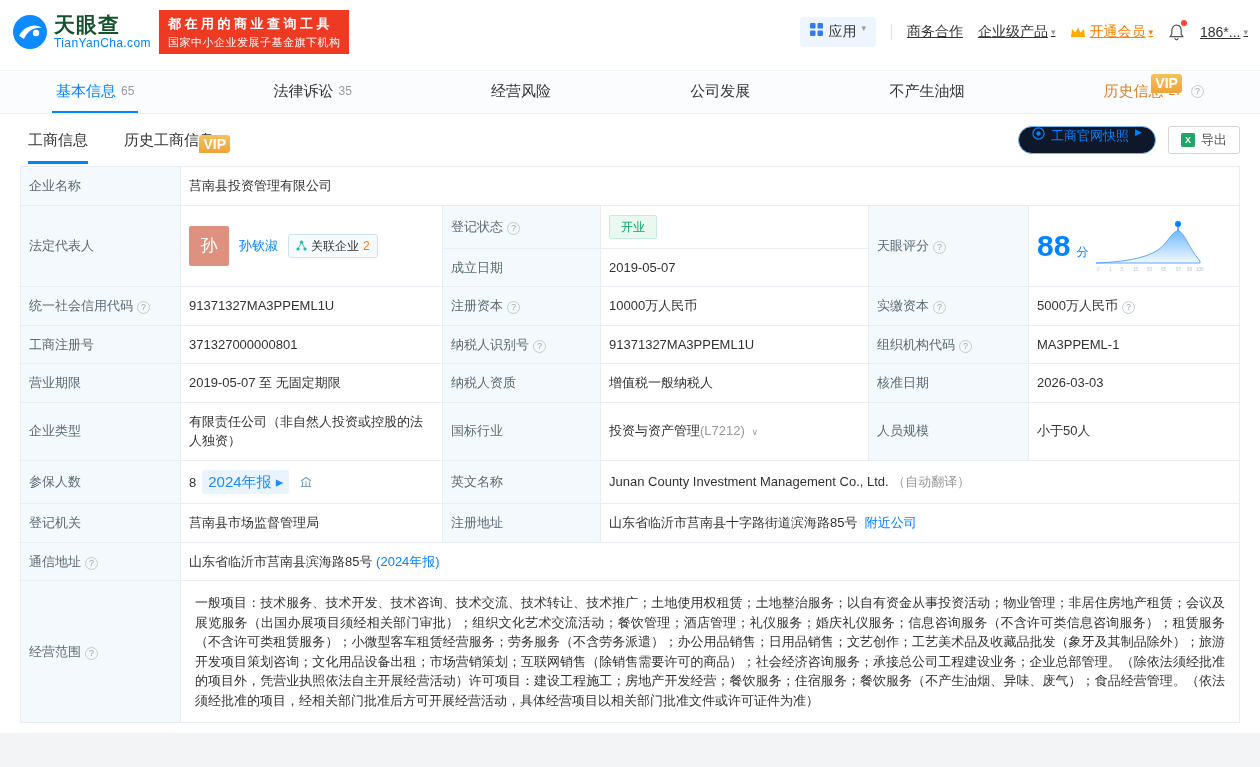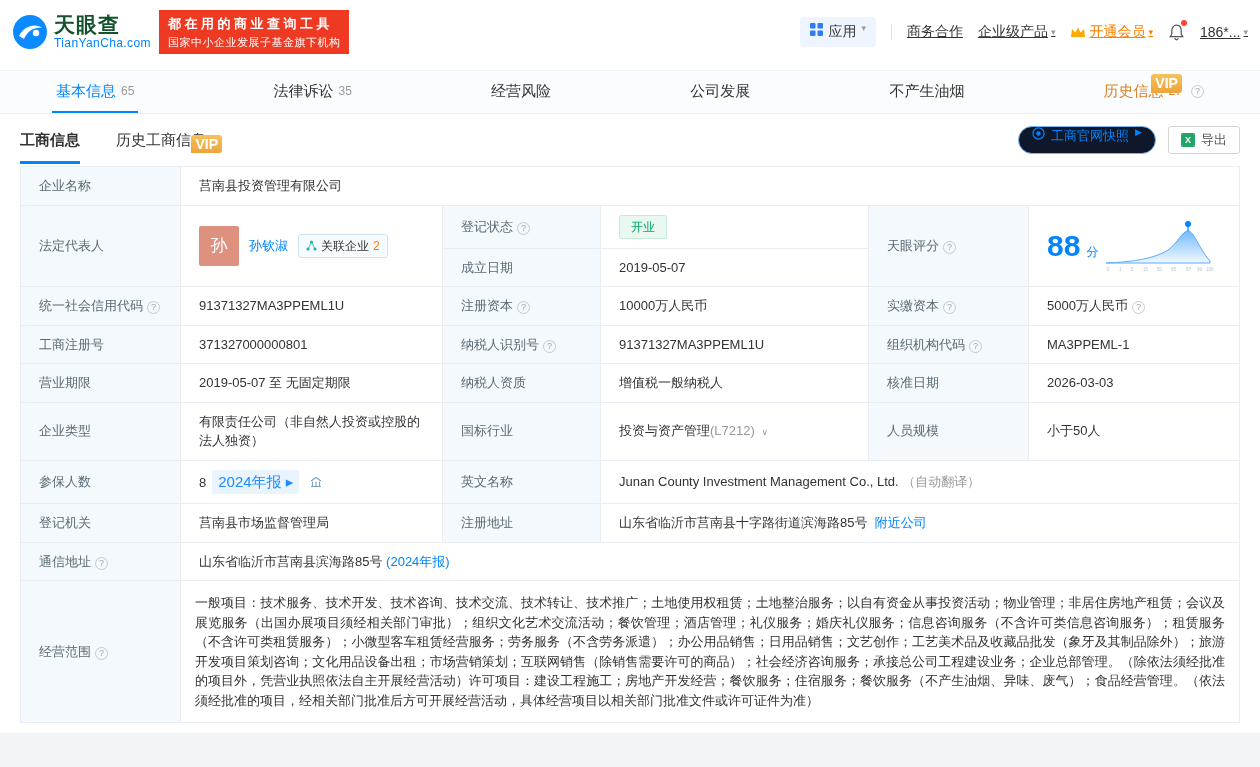--- a/index.html
+++ b/index.html
@@ -42,32 +42,32 @@
   .tab.t-history { color:#d9822b; }
   .tab.t-history .count { color:#d9822b; }
   .vip-tag { background:linear-gradient(180deg,#f6c15c,#eda43b); color:#fff; font-size:14px; font-weight:bold; padding:1px 4px; border-radius:3px 3px 3px 0; line-height:1.2; }
   .tab.t-history .vip-tag { position:absolute; top:3px; right:26px; }
   .qmark { display:inline-flex; width:13px; height:13px; border:1px solid #c3ccd4; border-radius:50%; color:#9aa7b0; font-size:9px; align-items:center; justify-content:center; margin-left:4px; cursor:pointer; flex:0 0 auto; }
 
   
   .content { padding:0 20px; flex:0 0 auto; }
   .subtab-row { display:flex; align-items:center; height:52px; }
   .subtab { font-size:15px; cursor:pointer; padding:15px 0 11px; border-bottom:3px solid transparent; color:#333; }
-  .subtab.active { font-weight:bold; border-bottom-color:#0084ff; }
+  .subtab.active { font-weight:normal; border-bottom-color:#0084ff;margin-left:8px; }
   .subtab-wrap2 { margin-left:36px; position:relative; }
   .subtab-wrap2 .vip-tag { position:absolute; top:4px; right:-16px; }
   .right-actions { margin-left:auto; display:flex; gap:12px; align-items:center; }
   .snapshot-btn { display:flex; align-items:flex-start; gap:6px; height:28px; padding:0 13px; background:#0f172a; border:1px solid #7ab6f2; border-radius:14px; color:#0084ff; font-size:13px; cursor:pointer; }
   .snapshot-btn .play { font-size:9px; }
   .export-btn { display:flex; align-items:center; gap:6px; height:28px; padding:0 12px; background:#fff; border:1px solid #d6d6d6; border-radius:3px; color:#555; font-size:13px; cursor:pointer; }
   .xls-icon { width:14px; height:14px; background:#21a567; border-radius:2px; color:#fff; font-size:9px; font-weight:bold; display:flex; align-items:center; justify-content:center; }
 
   
   table.info { width:100%; border-collapse:collapse; font-size:13px; table-layout:fixed; }
-  .info td { border:1px solid #e7edf2; padding:9px 18px; vertical-align:middle; color:#333; line-height:1.5; }
+  .info td { border:1px solid #e7edf2; padding:9px 8px; vertical-align:middle; color:#333; line-height:1.5; }
   .info td.lbl { background:#f3f9fc; color:#5a6a74; }
   .badge-green { display:inline-block; background:#e9f8f0; border:1px solid #c4ecd8; color:#00a862; font-size:12px; padding:2px 11px; border-radius:2px; }
   .avatar { width:40px; height:40px; background:#df9180; border-radius:2px; color:#fff; font-size:17px; display:flex; align-items:center; justify-content:center; flex:0 0 auto; }
   .rep-cell { display:flex; align-items:center; gap:10px; }
   .rep-name { color:#0084ff; cursor:pointer; }
   .rel-badge { display:inline-flex; align-items:center; gap:4px; border:1px solid #cfe4f3; background:#f5fbff; border-radius:3px; padding:2px 7px; font-size:12px; cursor:pointer; }
   .rel-badge .cnt { color:#ff7a00; }
   .score-cell { display:flex; align-items:center; gap:6px; }
   .score-num { font-size:30px; font-weight:bold; color:#0084ff; line-height:1; }
   .score-unit { font-size:12px; color:#0084ff; margin-top:12px; }

